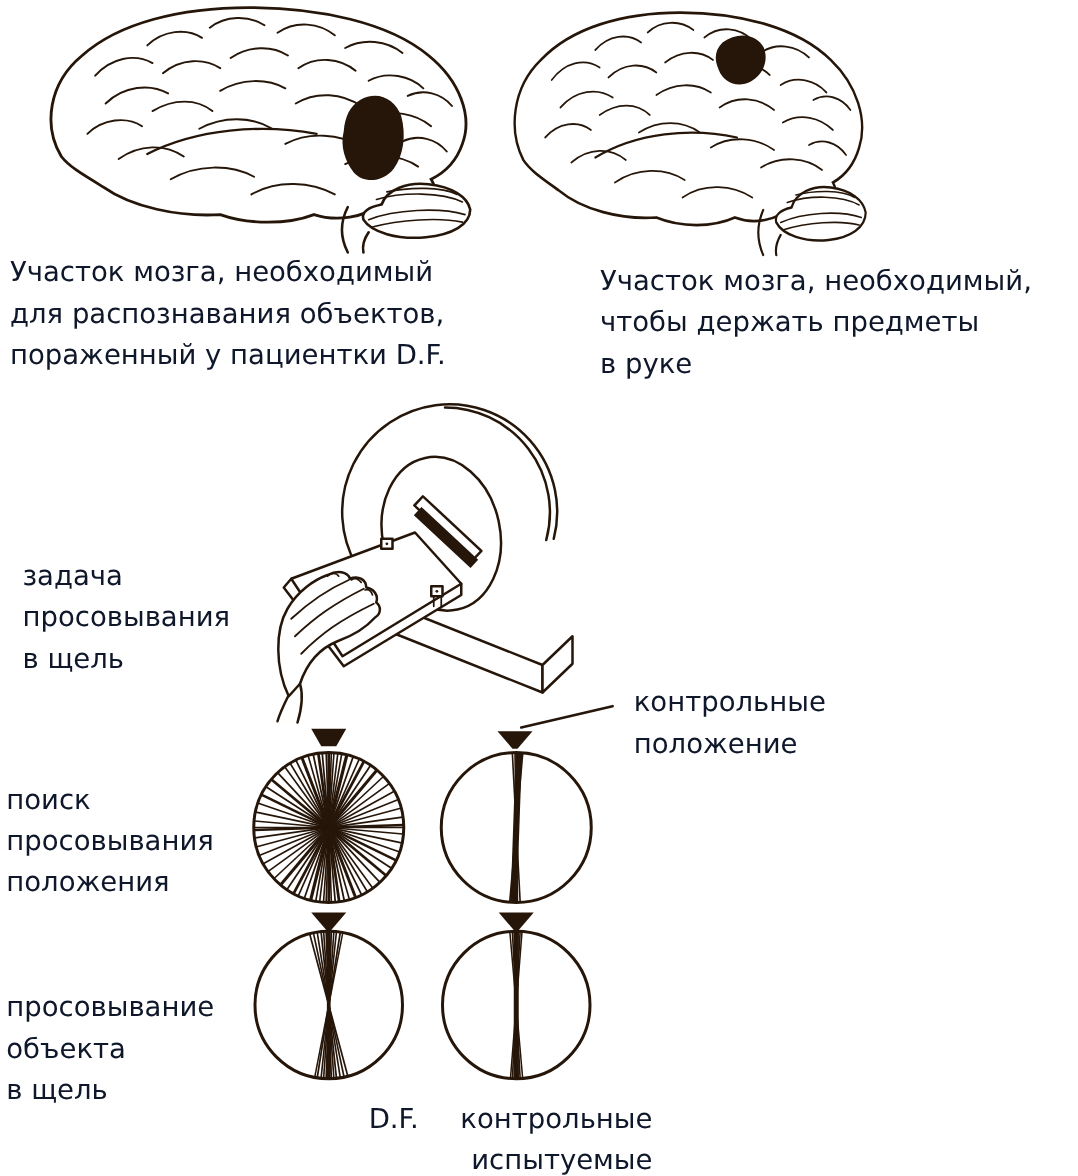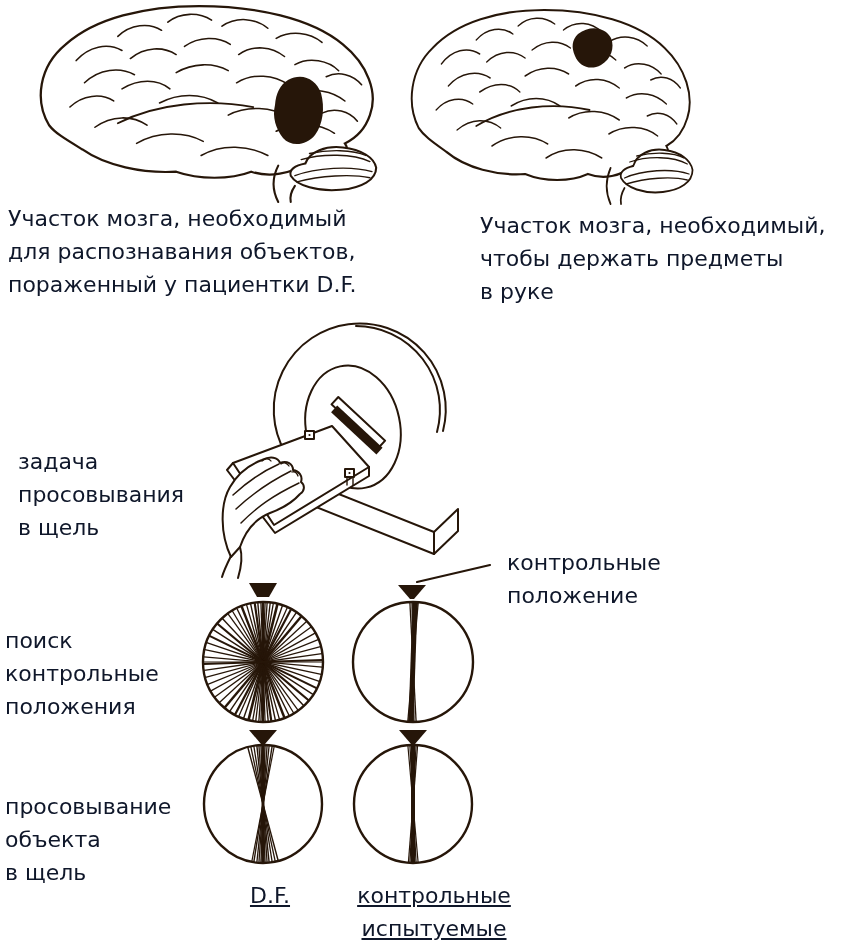--- a/index.html
+++ b/index.html
@@ -5,21 +5,21 @@
   html,body{margin:0;padding:0;background:#ffffff;}
   .canvas{
     position:relative;width:862px;height:941px;background:#ffffff;overflow:hidden;
     font-family:"DejaVu Sans","Liberation Sans",sans-serif;color:#261609;
   }
   .canvas svg{position:absolute;left:0;top:0;}
   .lbl{
     position:absolute;font-size:22px;line-height:33px;white-space:pre-line;
     color:#0f172a;letter-spacing:0;
   }
-  .lbl.center{text-align:center;text-decoration:underline;}
+  .lbl.center{text-align:right;}
 </style>
 </head>
 <body>
 
 <div class="canvas">
 
   <svg width="862" height="941" viewBox="0 0 862 941">
     <defs>
       <symbol id="brain" viewBox="0 0 360 200" preserveAspectRatio="none">
         <g fill="none" stroke="#261609" stroke-width="2.2" stroke-linecap="round">
@@ -212,21 +212,21 @@
   <div class="lbl" style="left:8px;top:202px;">Участок мозга, необходимый
 для распознавания объектов,
 пораженный у пациентки D.F.</div>
   <div class="lbl" style="left:480px;top:209px;">Участок мозга, необходимый,
 чтобы держать предметы
 в руке</div>
   <div class="lbl" style="left:18px;top:445px;">задача
 просовывания
 в щель</div>
   <div class="lbl" style="left:5px;top:624px;">поиск
-контрольные
+просовывания
 положения</div>
   <div class="lbl" style="left:5px;top:770px;margin-top:20px;">просовывание
 объекта
 в щель</div>
   <div class="lbl" style="left:507px;top:546px;">контрольные
 положение</div>
   <div class="lbl center" style="left:205px;top:879px;width:130px;">D.F.</div>
   <div class="lbl center" style="left:346px;top:879px;width:176px;">контрольные
 испытуемые</div>
 </div>

